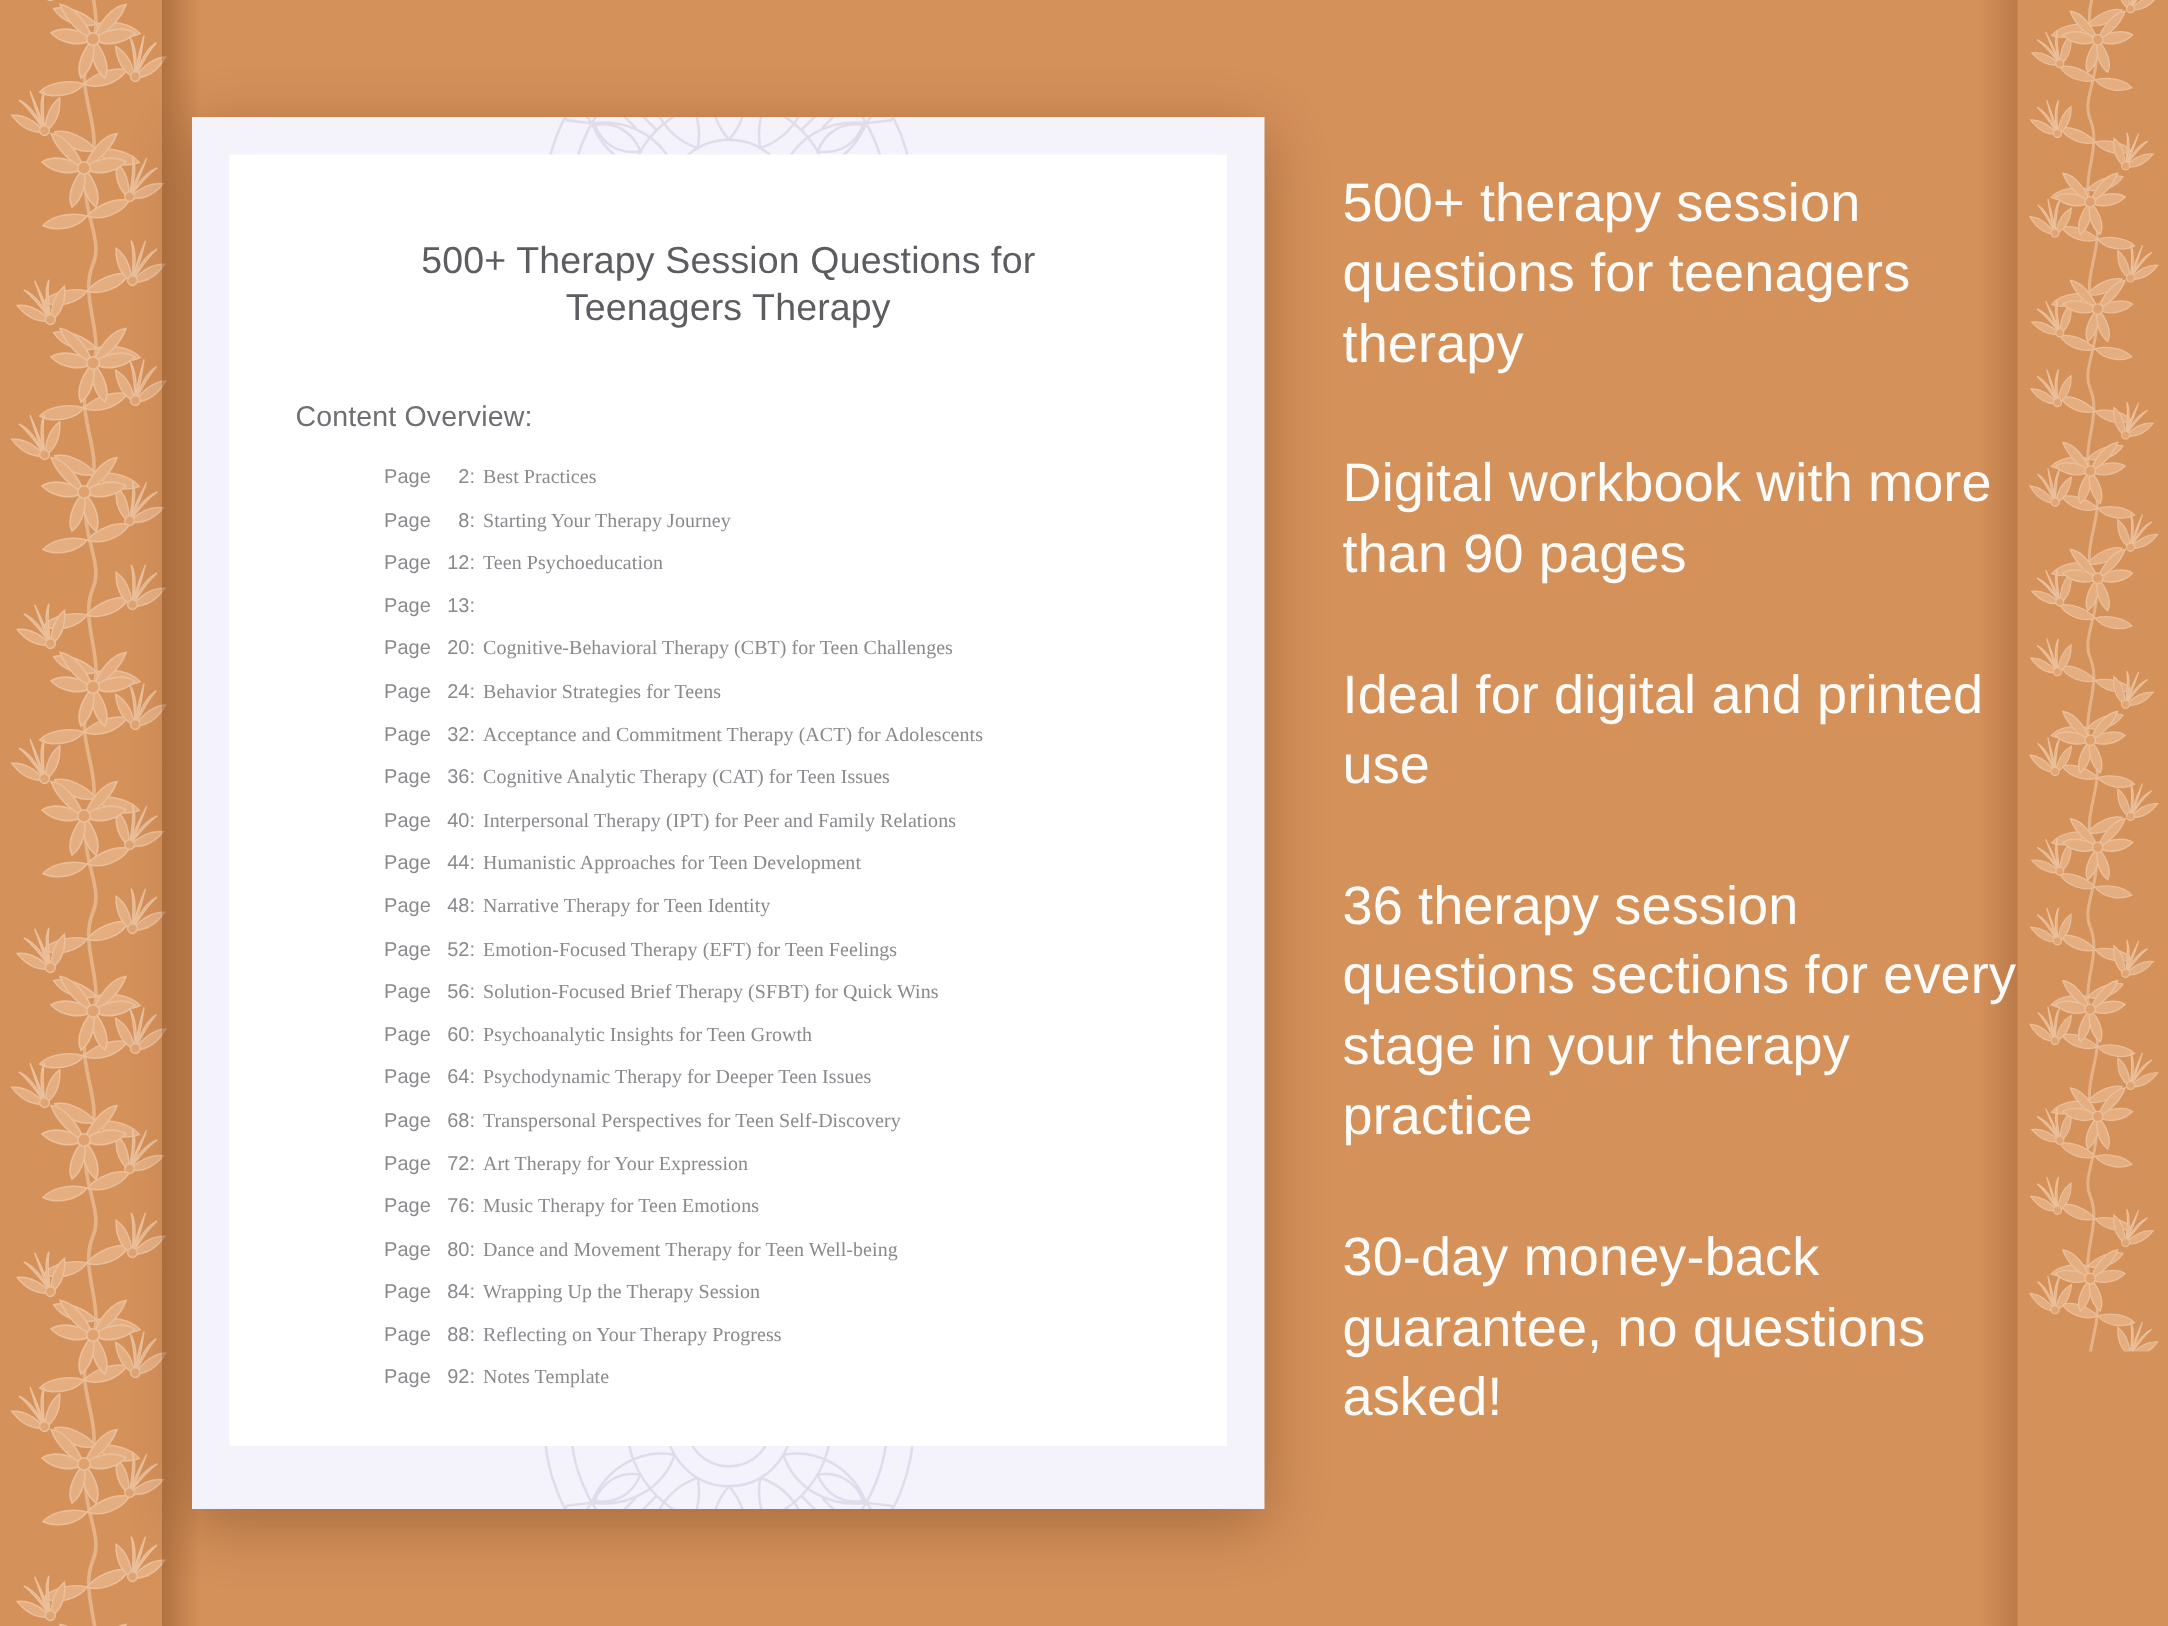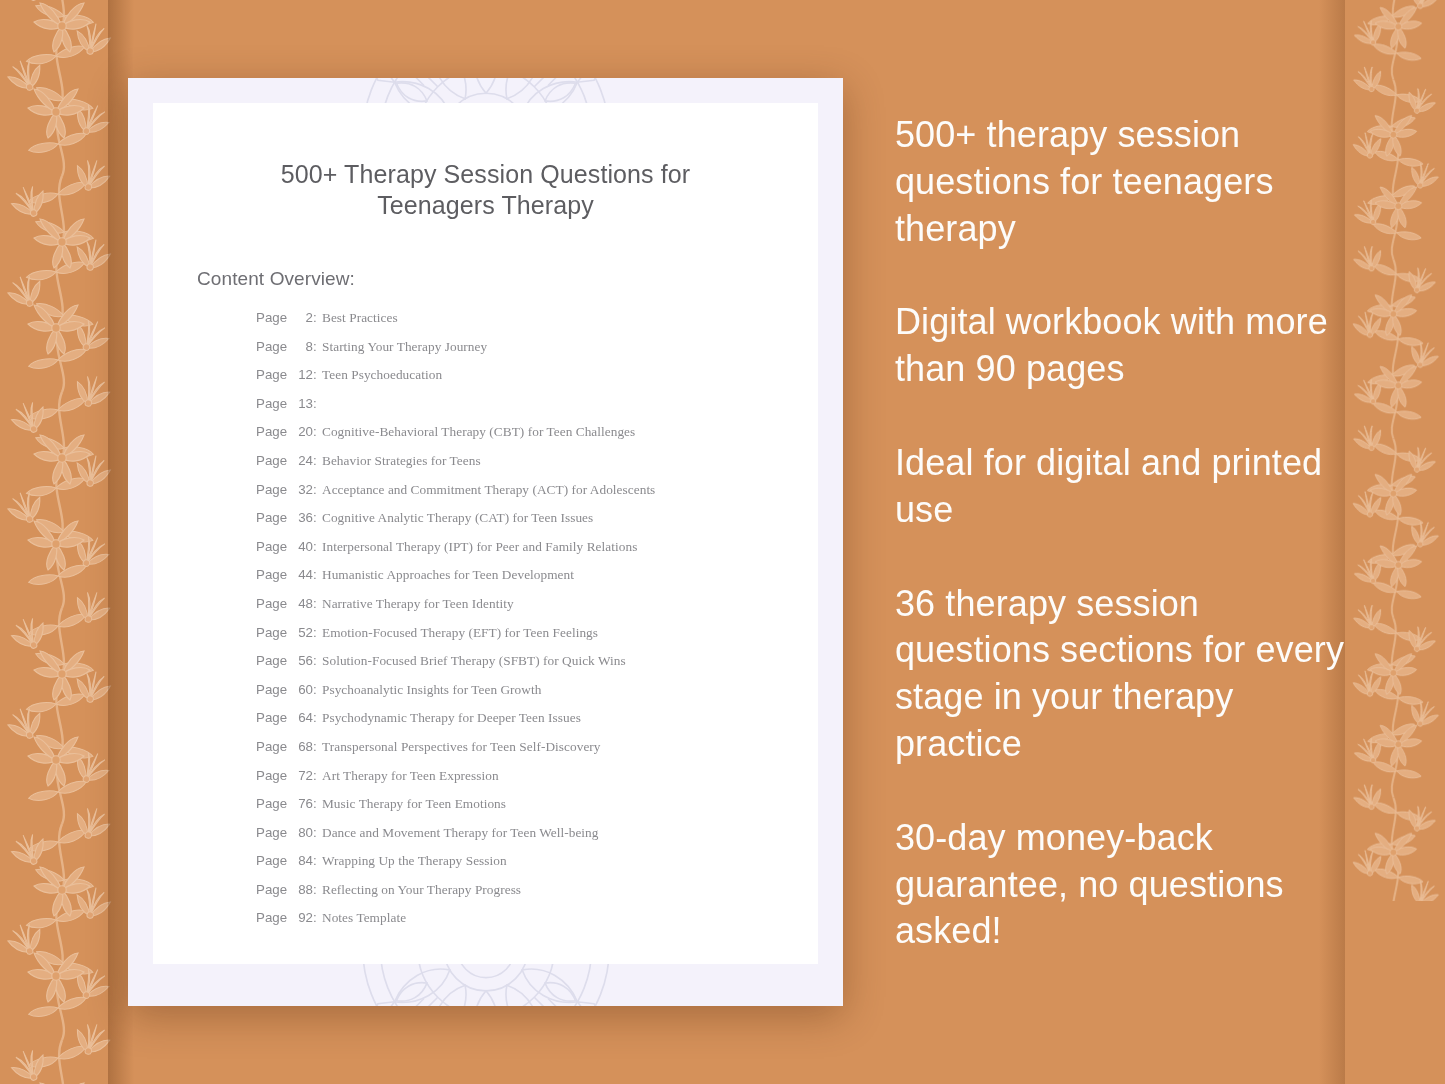--- a/index.html
+++ b/index.html
@@ -324,21 +324,21 @@
         <li class="toc-row">
           <span class="toc-page"><span>Page</span> <span class="toc-num">64</span>:</span>
           <span class="toc-title">Psychodynamic Therapy for Deeper Teen Issues</span>
         </li>
         <li class="toc-row">
           <span class="toc-page"><span>Page</span> <span class="toc-num">68</span>:</span>
           <span class="toc-title">Transpersonal Perspectives for Teen Self-Discovery</span>
         </li>
         <li class="toc-row">
           <span class="toc-page"><span>Page</span> <span class="toc-num">72</span>:</span>
-          <span class="toc-title">Art Therapy for Teen Expression</span>
+          <span class="toc-title">Art Therapy for Your Expression</span>
         </li>
         <li class="toc-row">
           <span class="toc-page"><span>Page</span> <span class="toc-num">76</span>:</span>
           <span class="toc-title">Music Therapy for Teen Emotions</span>
         </li>
         <li class="toc-row">
           <span class="toc-page"><span>Page</span> <span class="toc-num">80</span>:</span>
           <span class="toc-title">Dance and Movement Therapy for Teen Well-being</span>
         </li>
         <li class="toc-row">

